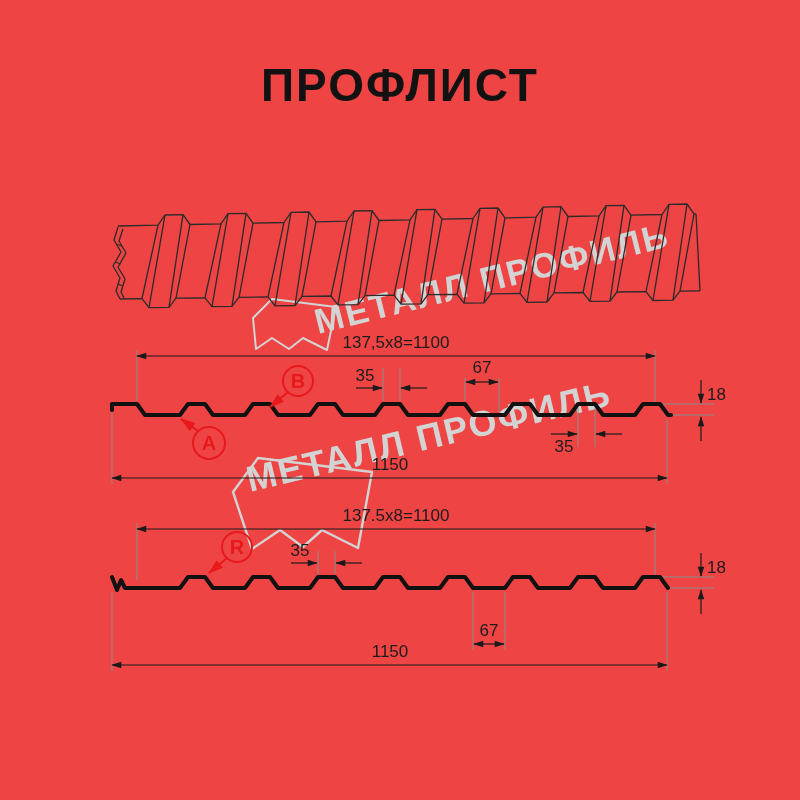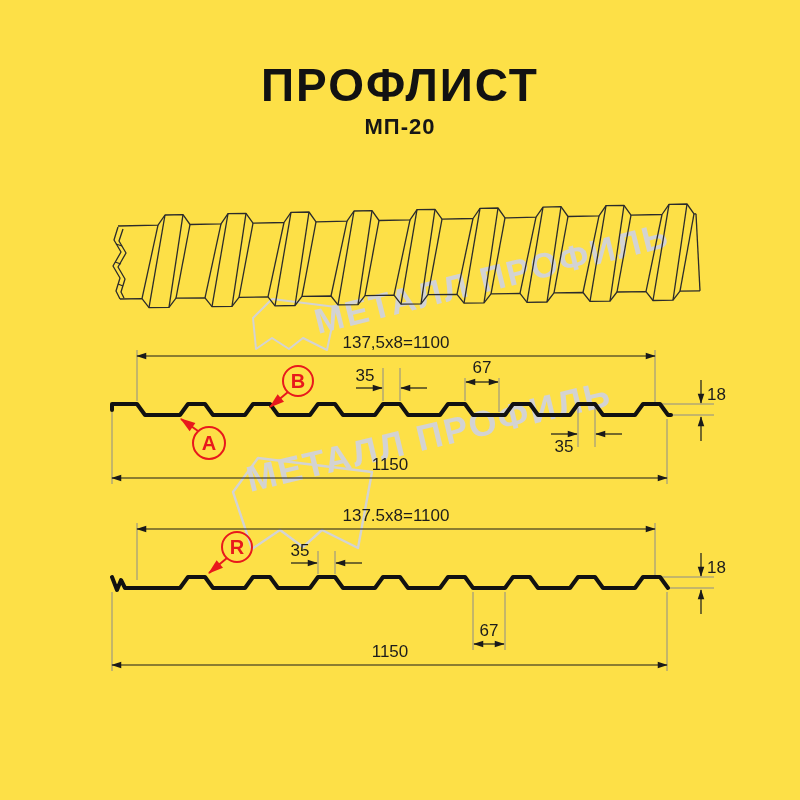--- a/index.html
+++ b/index.html
@@ -1,16 +1,16 @@
 <!DOCTYPE html>
 <html><head>
 <meta charset="utf-8">
 <style>
   html,body{margin:0;padding:0;background:#fff;}
-  .page{position:relative;width:800px;height:800px;background:#fde047;overflow:hidden;
+  .page{position:relative;width:800px;height:800px;background:#ef4444;overflow:hidden;
         font-family:"Liberation Sans", sans-serif;}
   .title{position:absolute;top:58px;left:0;width:800px;text-align:center;
          font-size:46px;font-weight:800;letter-spacing:2px;color:#121212;}
   .subtitle{position:absolute;top:114px;left:0;width:800px;text-align:center;
             font-size:22px;font-weight:600;letter-spacing:1px;color:#161616;}
   .footer{position:absolute;top:702px;left:0;width:800px;text-align:center;
           font-size:20px;font-weight:600;letter-spacing:1.5px;color:#1a1a1a;}
   svg{position:absolute;top:0;left:0;}
   .dimtext{font-family:"Liberation Sans",sans-serif;font-size:17px;fill:#1c1c1c;}
   .mkletter{font-family:"Liberation Sans",sans-serif;font-size:20px;font-weight:bold;fill:#e8191c;}
@@ -20,21 +20,20 @@
   .prof{stroke:#111;stroke-width:4;fill:none;stroke-linejoin:round;stroke-linecap:round;}
   .red{stroke:#e8191c;stroke-width:2;fill:none;}
   .sheetline{stroke:#2b2b2b;stroke-width:1.3;fill:none;stroke-linejoin:round;}
 </style>
 </head>
 <body>
 
 <div class="page">
 
   <div class="title">ПРОФЛИСТ</div>
-  <div class="subtitle">МП-20</div>
 
   <svg width="800" height="800" viewBox="0 0 800 800">
     <defs>
       <marker id="mArr" viewBox="0 0 10 8" refX="9.3" refY="4" markerWidth="9" markerHeight="7" orient="auto-start-reverse">
         <path d="M0.5,0.9 L10,4 L0.5,7.1 Z" fill="#1a1a1a"></path>
       </marker>
       <marker id="mArrRed" viewBox="0 0 10 8" refX="9.3" refY="4" markerWidth="8" markerHeight="6.5" orient="auto-start-reverse">
         <path d="M0.5,0.9 L10,4 L0.5,7.1 Z" fill="#e8191c"></path>
       </marker>
     </defs>

